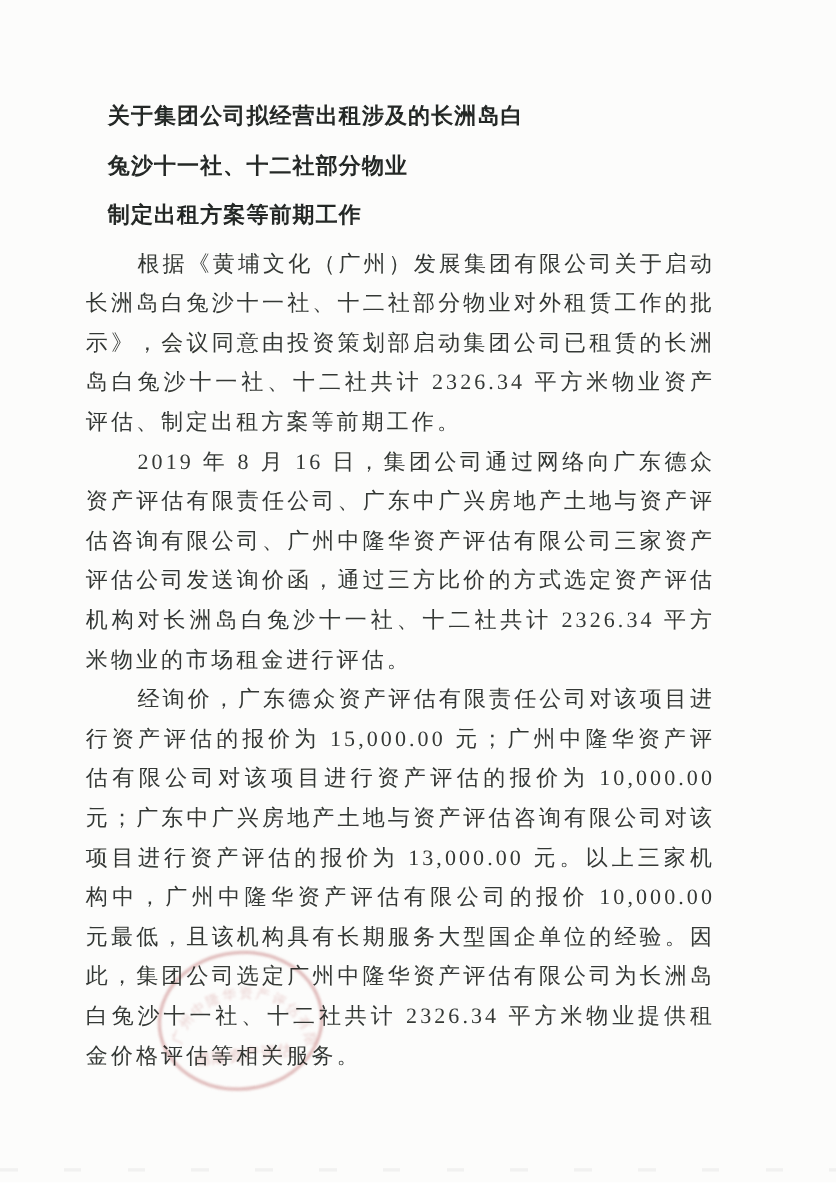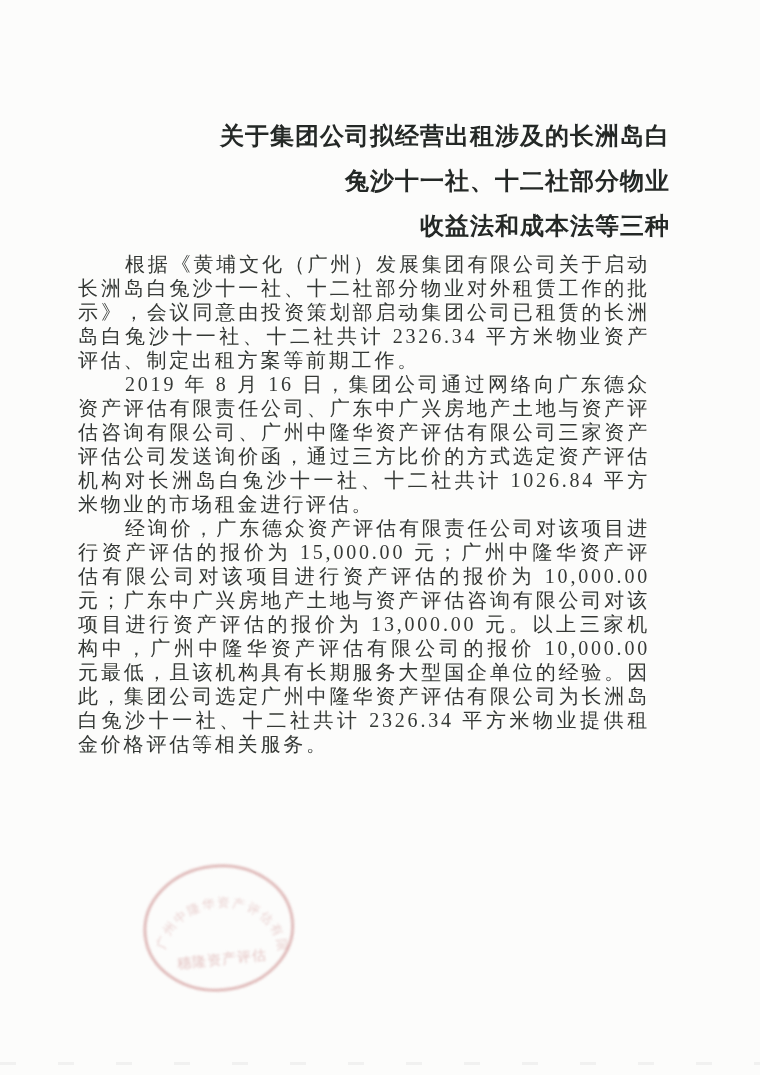--- a/index.html
+++ b/index.html
@@ -13,32 +13,31 @@
   }
   .content {
     position: absolute;
     left: 78px;
     top: 84px;
     width: 572px;
   }
   .doc-title {
     position: relative;
     left: 20px;
-    text-align: right;
+    text-align: left;
     font-weight: bold;
-    font-size: 24px;
+    font-size: 20px;
     line-height: 45px;
     letter-spacing: 1px;
     color: #242826;
-    margin-top: 30px;
   }
   .doc-body {
     margin-top: 3px;
     font-size: 20px;
-    line-height: 24px;
+    line-height: 36px;
     letter-spacing: 2.8px;
     text-align: justify;
     color: #343835;
   }
   .doc-body p {
     margin: 0;
     text-indent: 47px;
   }
   .seal {
     position: absolute;
@@ -65,26 +64,26 @@
 </head>
 <body>
 
 <div class="page">
 
   <div class="content">
 
     <div class="doc-title">
       <div>关于集团公司拟经营出租涉及的长洲岛白</div>
       <div>兔沙十一社、十二社部分物业</div>
-      <div>收益法和成本法等三种</div>
+      <div>制定出租方案等前期工作</div>
     </div>
 
     <div class="doc-body">
       <p>根据《黄埔文化（广州）发展集团有限公司关于启动长洲岛白兔沙十一社、十二社部分物业对外租赁工作的批示》，会议同意由投资策划部启动集团公司已租赁的长洲岛白兔沙十一社、十二社共计 2326.34 平方米物业资产评估、制定出租方案等前期工作。</p>
-      <p>2019 年 8 月 16 日，集团公司通过网络向广东德众资产评估有限责任公司、广东中广兴房地产土地与资产评估咨询有限公司、广州中隆华资产评估有限公司三家资产评估公司发送询价函，通过三方比价的方式选定资产评估机构对长洲岛白兔沙十一社、十二社共计 1026.84 平方米物业的市场租金进行评估。</p>
+      <p>2019 年 8 月 16 日，集团公司通过网络向广东德众资产评估有限责任公司、广东中广兴房地产土地与资产评估咨询有限公司、广州中隆华资产评估有限公司三家资产评估公司发送询价函，通过三方比价的方式选定资产评估机构对长洲岛白兔沙十一社、十二社共计 2326.34 平方米物业的市场租金进行评估。</p>
       <p>经询价，广东德众资产评估有限责任公司对该项目进行资产评估的报价为 15,000.00 元；广州中隆华资产评估有限公司对该项目进行资产评估的报价为 10,000.00 元；广东中广兴房地产土地与资产评估咨询有限公司对该项目进行资产评估的报价为 13,000.00 元。以上三家机构中，广州中隆华资产评估有限公司的报价 10,000.00 元最低，且该机构具有长期服务大型国企单位的经验。因此，集团公司选定广州中隆华资产评估有限公司为长洲岛白兔沙十一社、十二社共计 2326.34 平方米物业提供租金价格评估等相关服务。</p>
     </div>
 
   </div>
 
   <svg class="seal" width="162" height="140" viewBox="0 0 162 140">
     <defs>
       <path id="seal-arc" d="M 24 94 A 57 47 0 1 1 138 94" fill="none"></path>
     </defs>
     <ellipse cx="81" cy="68" rx="74" ry="62" fill="none" stroke="#c87e7e" stroke-width="3" opacity="0.5"></ellipse>

